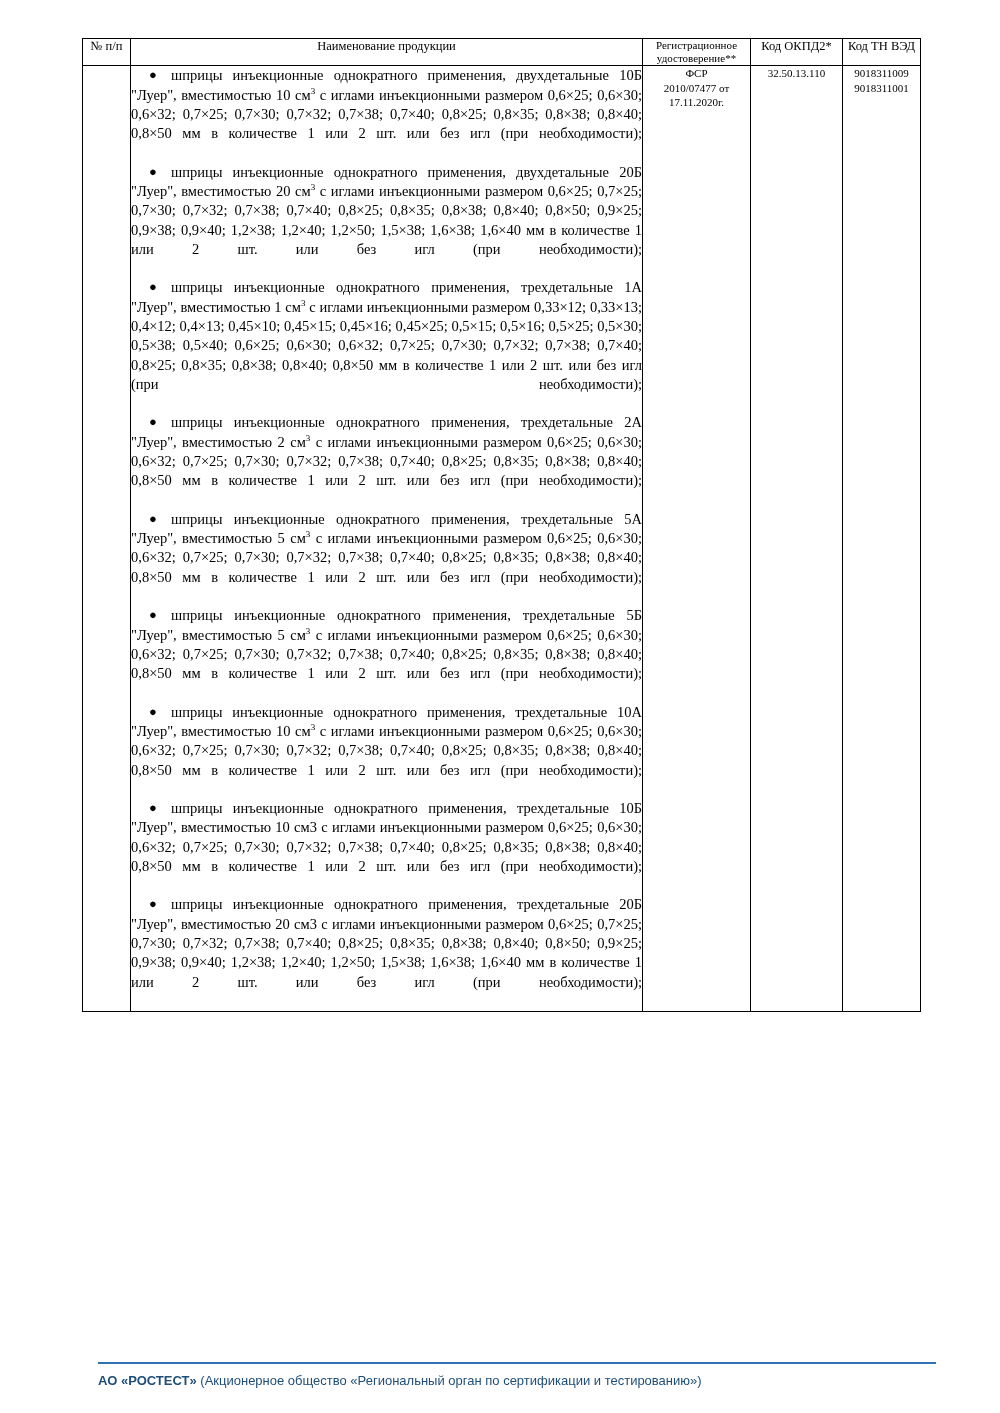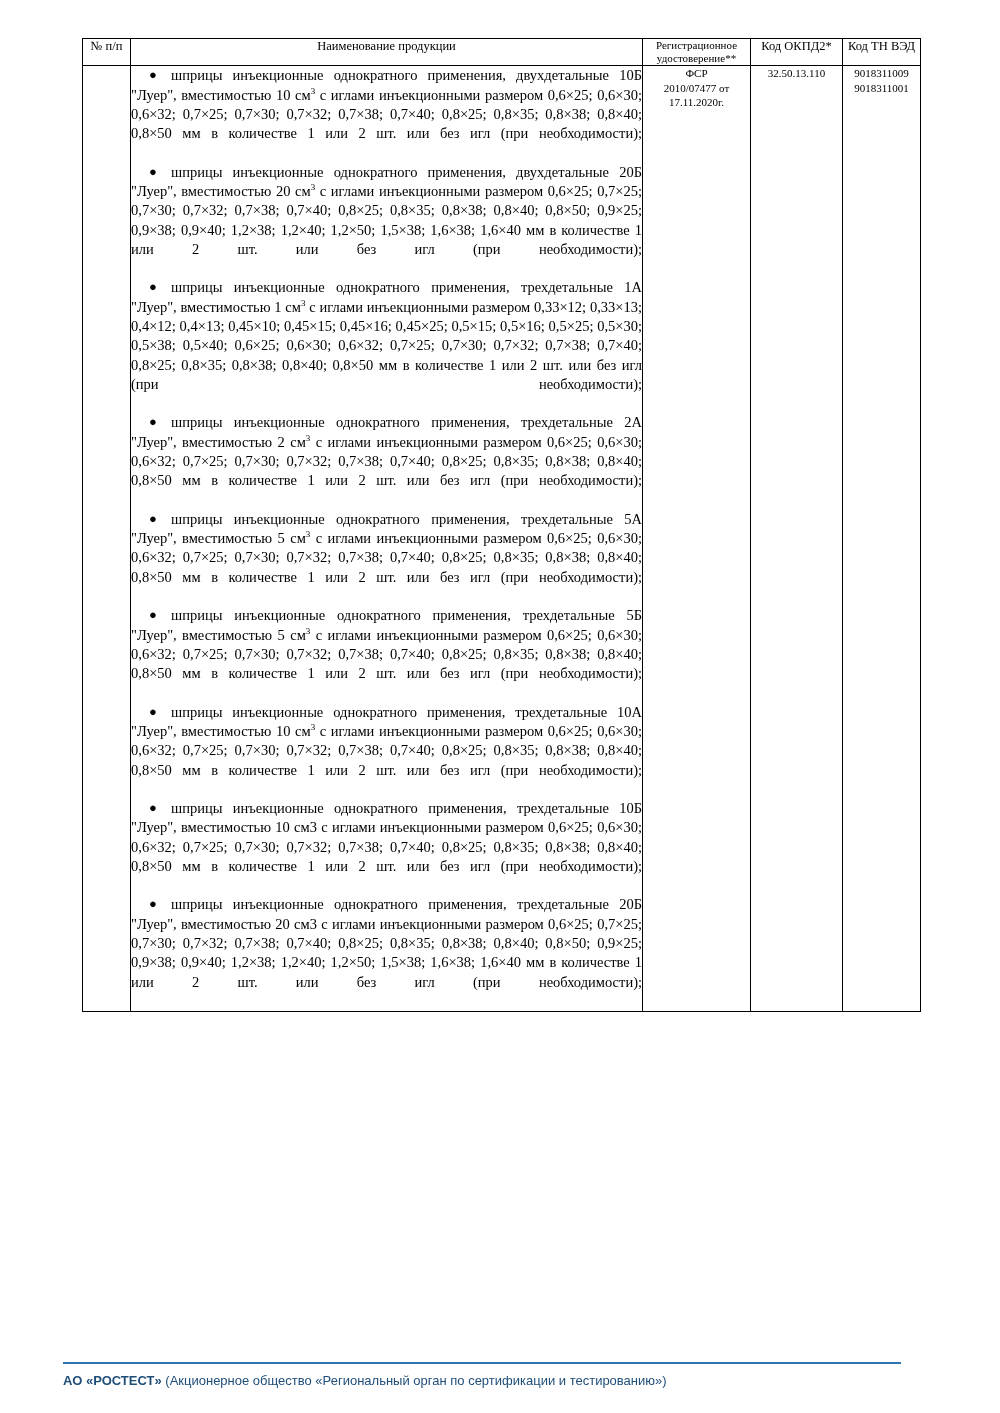--- a/index.html
+++ b/index.html
@@ -92,21 +92,21 @@
     line-height: 1.3;
   }
   td.cell-center .tn-line { display: block; }
 
   
   .footer {
     position: absolute;
     left: 0;
     bottom: 0;
     width: 1000px;
-    padding: 0 70px 22px 63px;
+    padding: 0 70px 22px 98px;
     box-sizing: border-box;
   }
   .footer-rule {
     border-top: 2px solid #2e74b5;
     margin: 0 0 9px 0;
     width: 838px;
   }
   .footer-line1 {
     font-family: "Liberation Sans", sans-serif;
     font-size: 13px;

